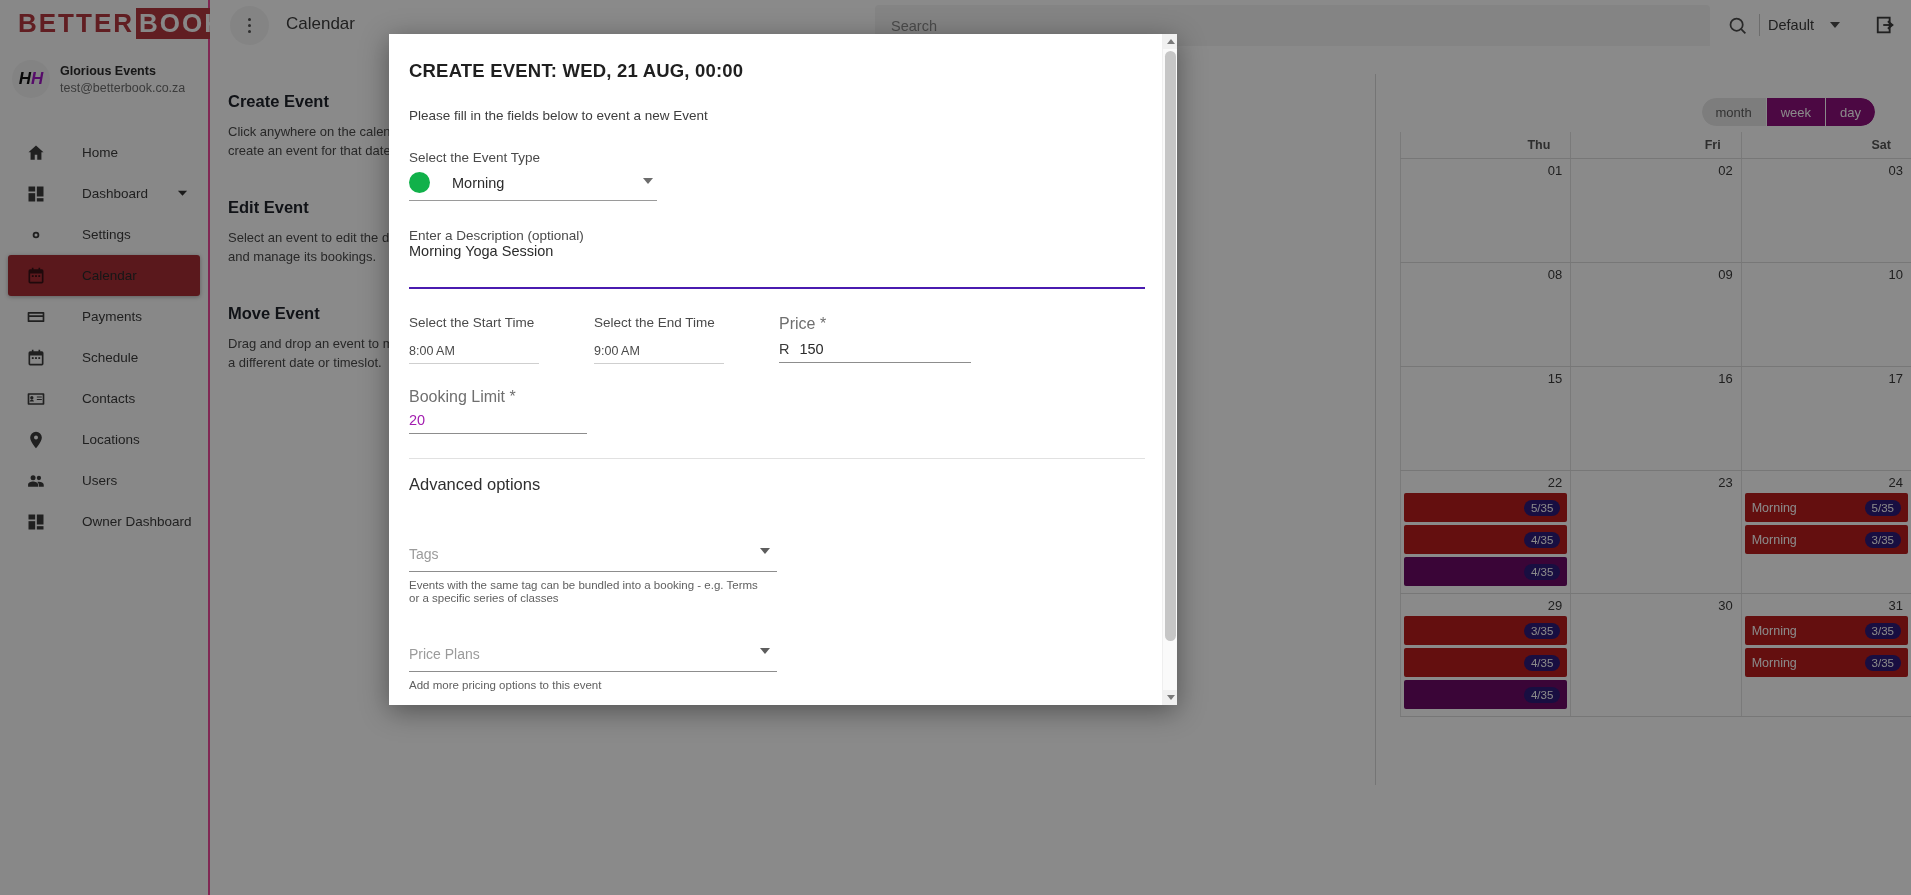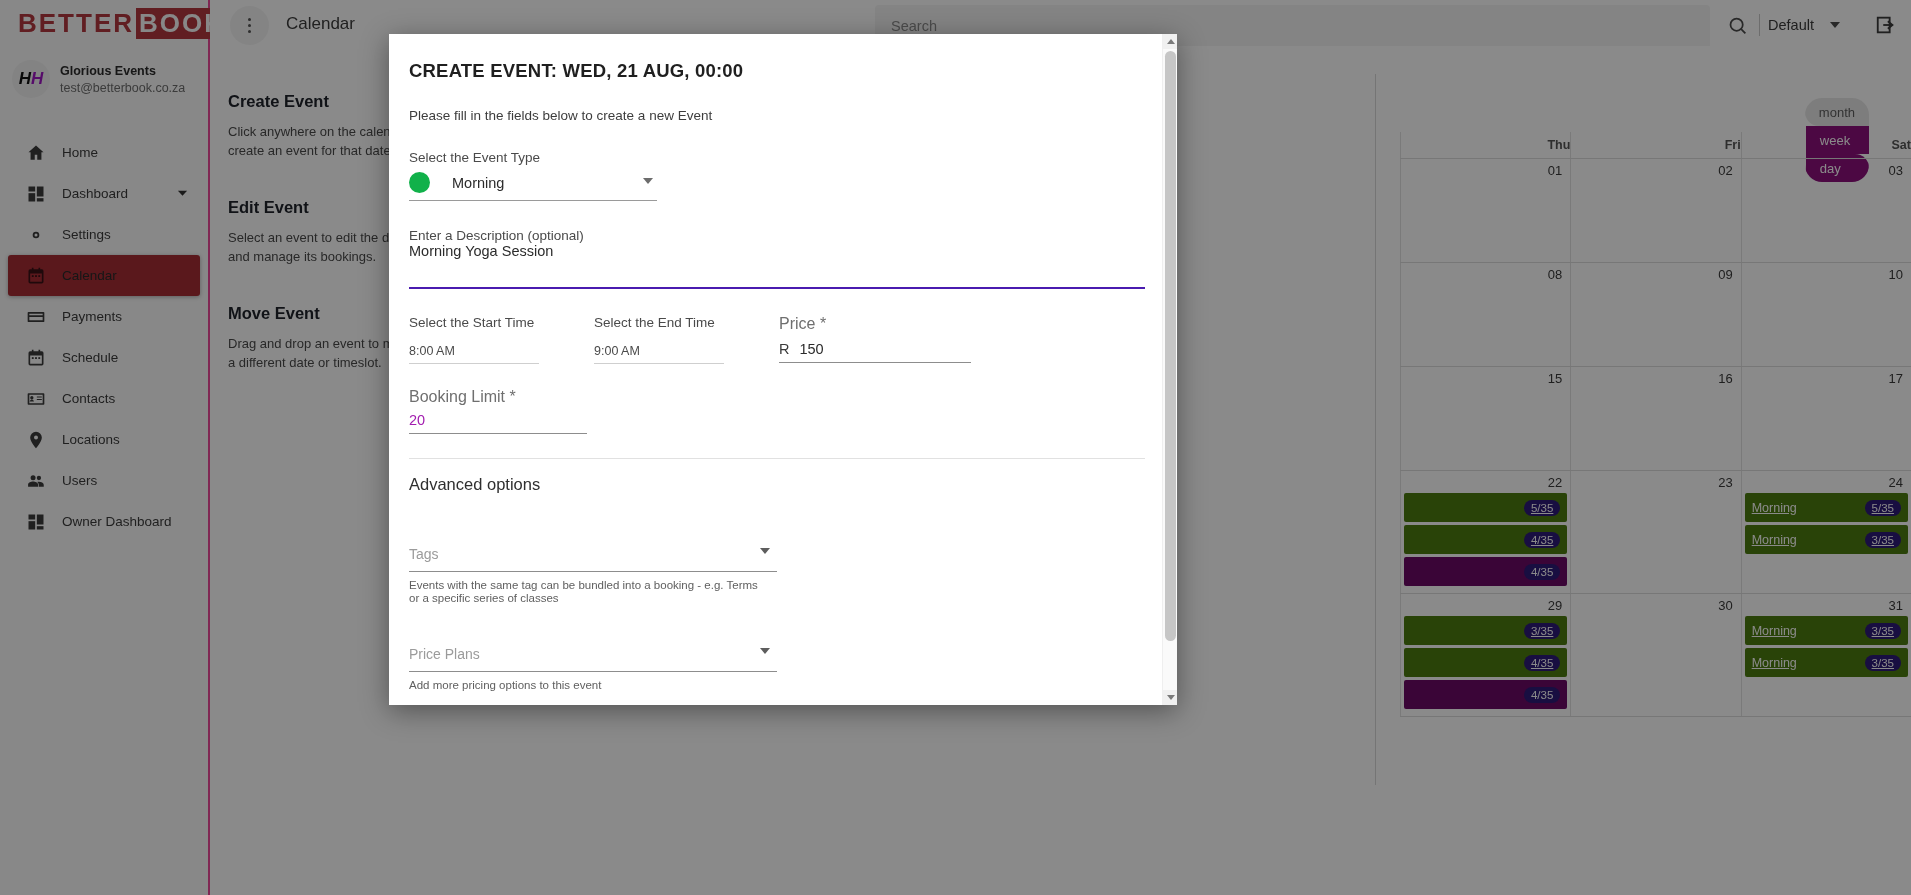--- a/index.html
+++ b/index.html
@@ -31,21 +31,21 @@
     font-size: 17px; font-weight: 700; font-style: italic; flex: 0 0 auto;
   }
   .avatar .h1c { color: #111; }
   .avatar .h2c { color: #a017c4; }
   .profile-meta { display: flex; flex-direction: column; gap: 3px; overflow: hidden; }
   .profile-name { font-size: 12.5px; font-weight: 700; color: #2b2b2b; }
   .profile-mail { font-size: 12.5px; color: #6e6e6e; }
 
   .nav { margin-top: 18px; }
   .nav-item {
-    position: relative; display: flex; align-items: center; gap: 16px;
+    position: relative; display: flex; align-items: center; gap: 36px;
     height: 41px; padding-left: 17px; margin: 0 8px; border-radius: 3px;
     color: #3c3c3c; font-size: 13.5px; cursor: pointer;
   }
   .nav-item .ico { width: 21px; height: 21px; display: flex; align-items: center; justify-content: center; flex: 0 0 auto; }
   .nav-item .ico svg { width: 20px; height: 20px; fill: #3c3c3c; }
   .nav-item.active { background: #a62d35; color: #2a2a2a; box-shadow: 0 1px 4px rgba(0,0,0,.3); }
   .nav-item.active .ico svg { fill: #3a1216; }
   .nav-caret { position: absolute; right: 12px; top: 50%; transform: translateY(-50%); }
   .nav-caret svg { width: 11px; height: 11px; fill: #333; }
 
@@ -83,39 +83,39 @@
   .help-block { margin-bottom: 38px; }
   .help-title { font-size: 16.5px; font-weight: 700; color: #20242c; margin-bottom: 11px; }
   .help-body { font-size: 13px; line-height: 19px; color: #4b4b4b; }
 
   
   .calcard {
     position: absolute; left: 1375px; top: 74px; right: 0; bottom: 110px;
     background: #ffffff; border-left: 1px solid #d9d9d9;
   }
   .calcard-inner { position: absolute; left: 12px; right: 0; top: 0; bottom: 0; background:#fff; }
-  .viewtoggle { position: absolute; right: 42px; top: 24px; display: flex; border-radius: 17px; overflow: hidden; flex-direction: column; }
+  .viewtoggle { position: absolute; right: 36px; top: 24px; display: flex; border-radius: 17px; overflow: hidden; }
   .vt { height: 28px; padding: 0 14px; font-size: 13px; display: flex; align-items: center;
         background: #e8e8e8; color: #5d5d5d; cursor: pointer; }
   .vt.on { background: #8c0f7c; color: #fff; }
   .vt:first-child { border-radius: 17px 0 0 17px; }
   .vt:last-child { border-radius: 0 17px 17px 0; }
   .vt + .vt.on { border-left: 1px solid #fff; }
 
   .calgrid { position: absolute; left: 12px; right: 0; top: 58px; bottom: 0; }
   .dayhead { display: grid; grid-template-columns: repeat(3, 1fr); border-bottom: 1px solid #dcdcdc; }
-  .dayhead div { font-size: 12.5px; font-weight: 700; color: #555; text-align: right; padding: 6px 0; border-left: 1px solid #e2e2e2; }
+  .dayhead div { font-size: 12.5px; font-weight: 700; color: #555; text-align: right; padding: 6px 20px; border-left: 1px solid #e2e2e2; }
   .weekrow { display: grid; grid-template-columns: repeat(3, 1fr); border-bottom: 1px solid #dcdcdc; min-height: 104px; }
   .daycell { border-left: 1px solid #e2e2e2; padding: 3px 3px 4px 3px; }
   .daynum { font-size: 13px; color: #3a3a3a; text-align: right; padding: 1px 5px 3px 0; }
   .chip {
     height: 29px; border-radius: 2px; margin-bottom: 3px; display: flex; align-items: center;
     justify-content: space-between; padding: 0 7px; color: #fff; font-size: 12.5px; cursor: pointer;
   }
-  .chip.green { background: #4d7c0f; text-decoration: underline; }
+  .chip.green { background: #b91c1c; }
   .chip.purple { background: #6b0a66; }
   .chip .cnt { background: #2e1a78; color: #fff; border-radius: 10px; font-size: 11.5px; padding: 2px 7px; }
 
   
   .modal {
     position: absolute; left: 389px; top: 34px; width: 788px; height: 671px;
     background: #fff; z-index: 60; overflow: hidden; box-shadow: 0 6px 26px rgba(0,0,0,.4);
   }
   .modal-scroll { position: absolute; inset: 0 15px 0 0; padding: 22px 34px 0 20px; overflow: hidden; }
   .modal-title { font-size: 18.5px; font-weight: 700; color: #1f1f1f; letter-spacing: .2px; padding-top: 4px; }
@@ -455,21 +455,21 @@
       </div>
     </div>
 
   </div>
 
   <div class="dim"></div>
 
   <div class="modal">
     <div class="modal-scroll">
       <div class="modal-title">CREATE EVENT: WED, 21 AUG, 00:00</div>
-      <div class="modal-sub">Please fill in the fields below to create a new Event</div>
+      <div class="modal-sub">Please fill in the fields below to event a new Event</div>
 
       <div class="sect">
         <div class="fieldlabel">Select the Event Type</div>
         <div class="type-row">
           <span class="dot"></span>
           <span class="type-val">Morning</span>
           <span class="caret-dn"></span>
         </div>
       </div>
 

